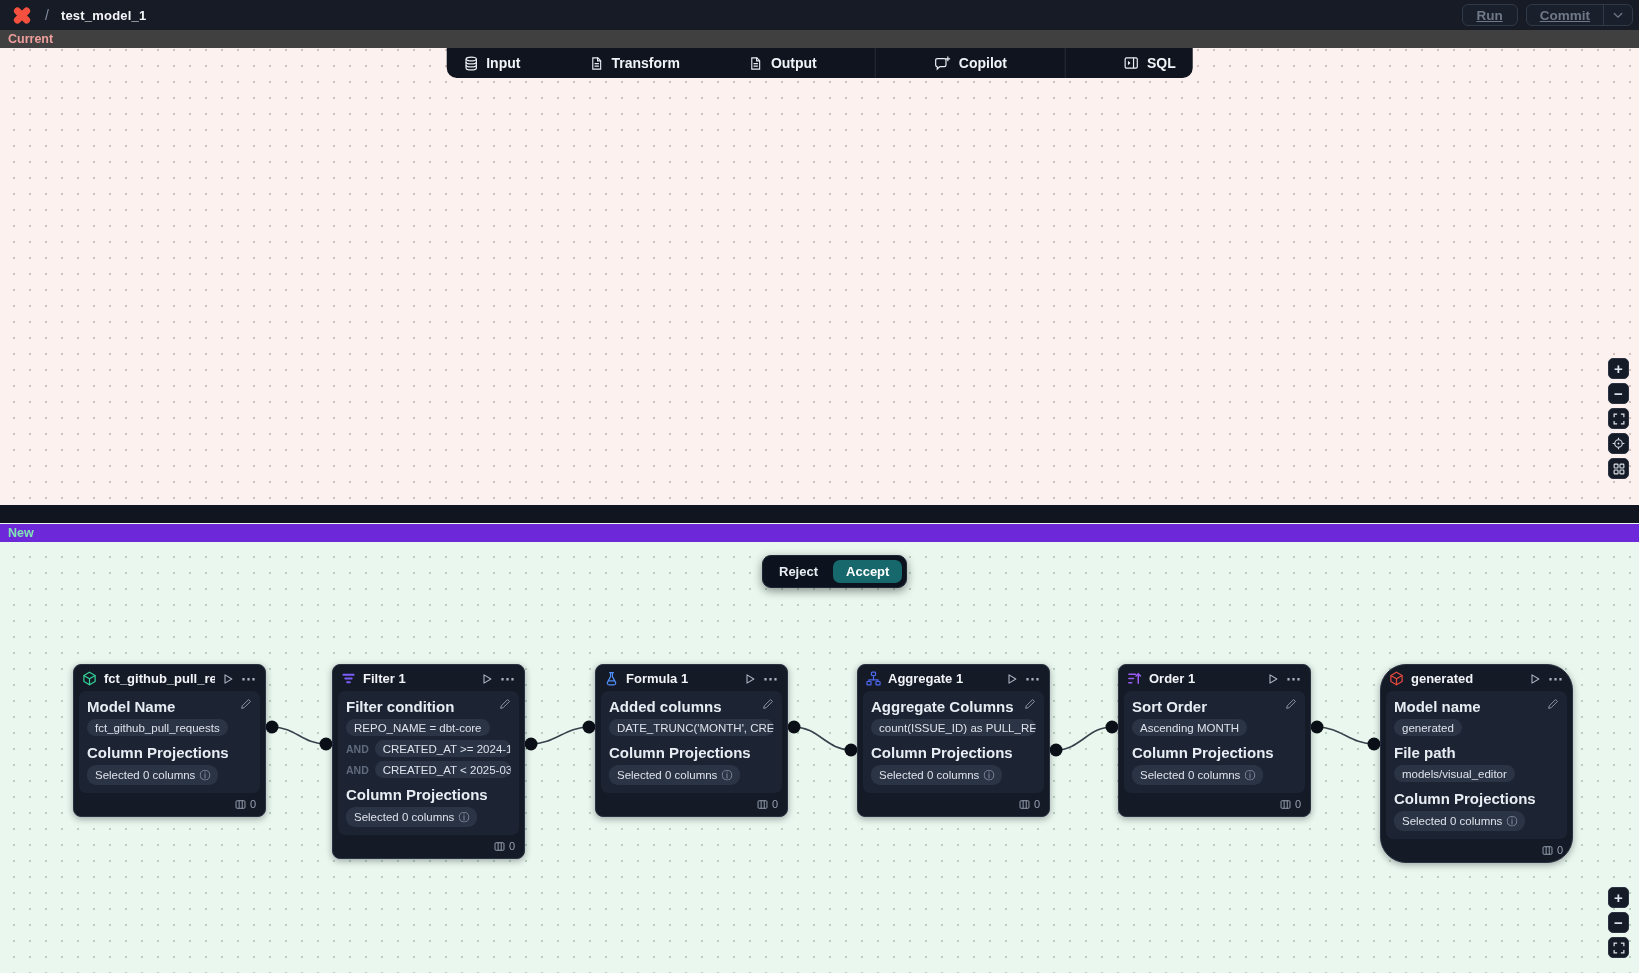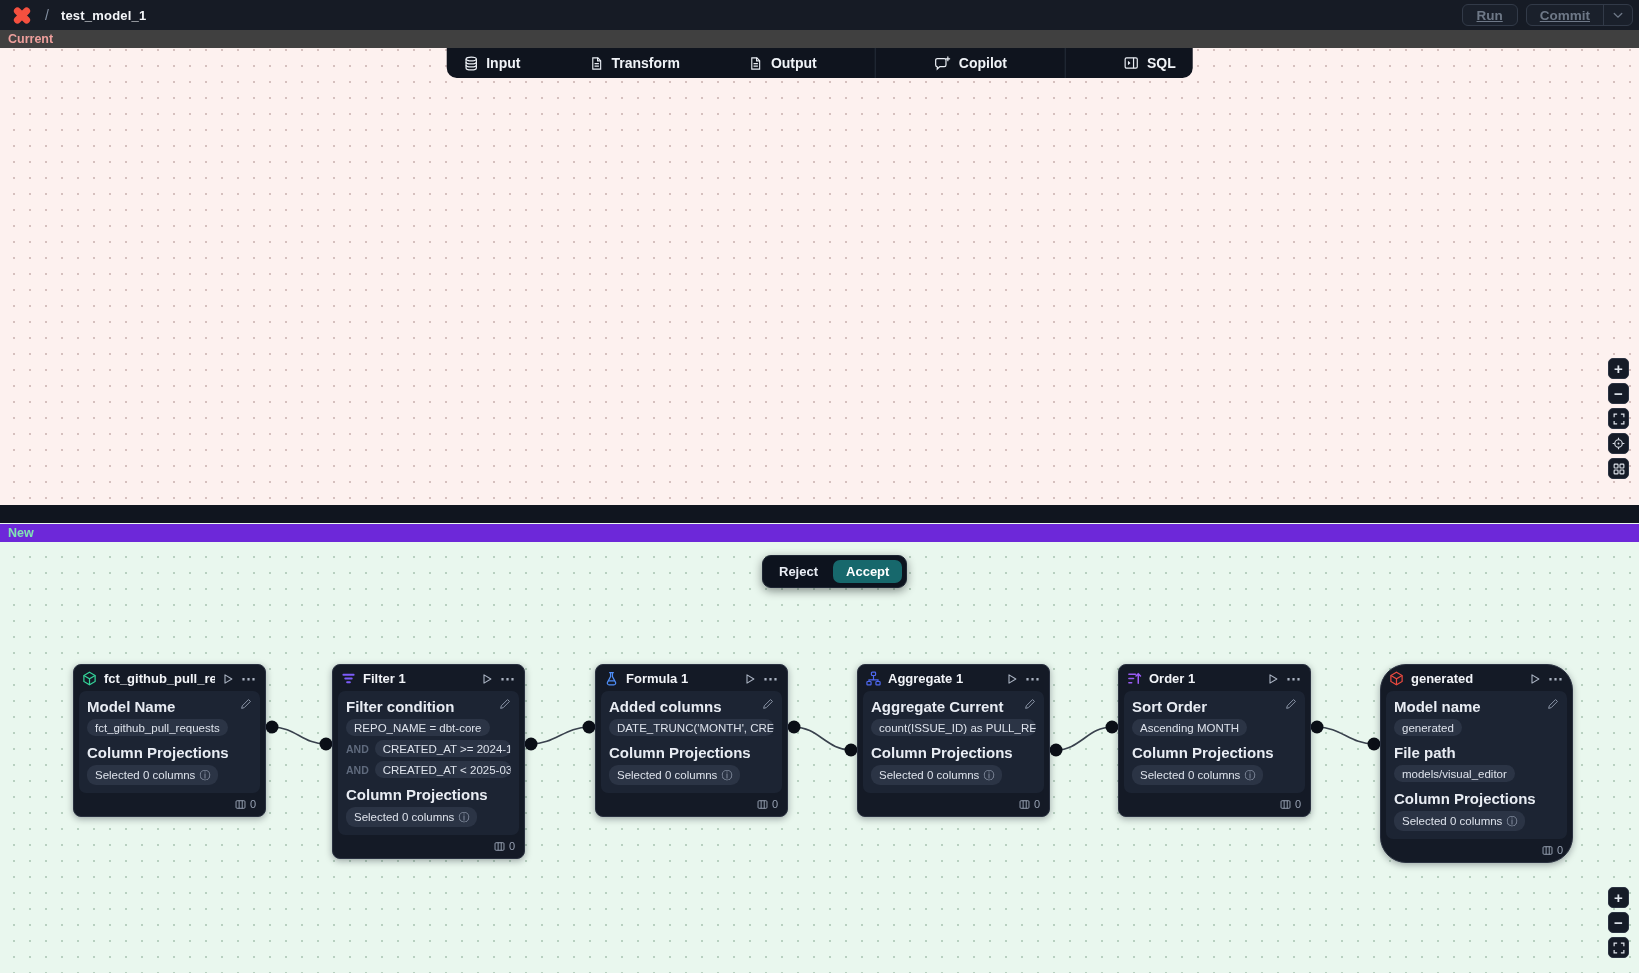--- a/index.html
+++ b/index.html
@@ -414,21 +414,21 @@
       <span class="more-dots">⋯</span>
     </span>
   </div>
   <div class="node-body">
     <span class="pencil">
         <svg width="12" height="12" viewBox="0 0 16 16" fill="none" stroke="currentColor" stroke-width="1.3">
           <path d="M2.2 13.8l.9-3.4 8.3-8.3 2.5 2.5-8.3 8.3z"></path>
         </svg>
       </span>
     <div class="sec">
-      <div class="sec-label">Aggregate Current</div>
+      <div class="sec-label">Aggregate Columns</div>
       <div class="vrow">
           <span class="pill">count(ISSUE_ID) as PULL_REQUEST_...</span>
         </div>
     </div>
     <div class="sec">
       <div class="sec-label">Column Projections</div>
       <div class="vrow">
           <span class="pill">
             <span>Selected 0 columns</span>
             <span class="info">ⓘ</span>

